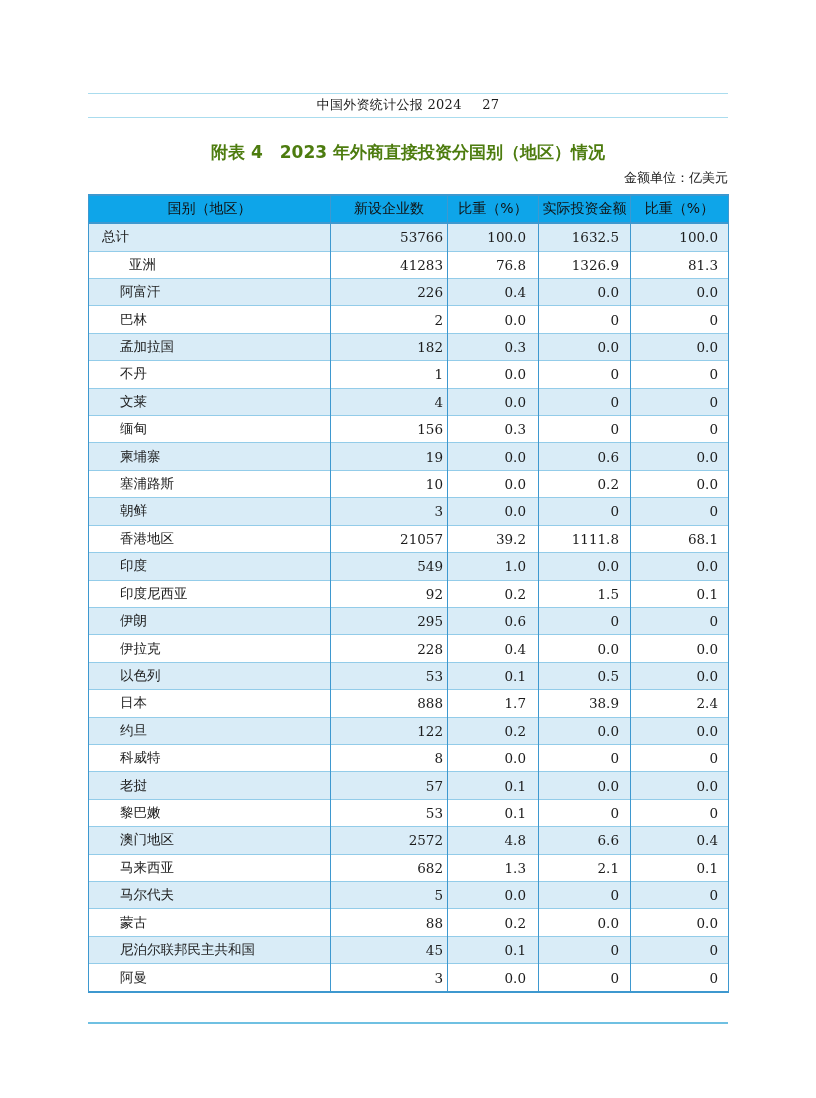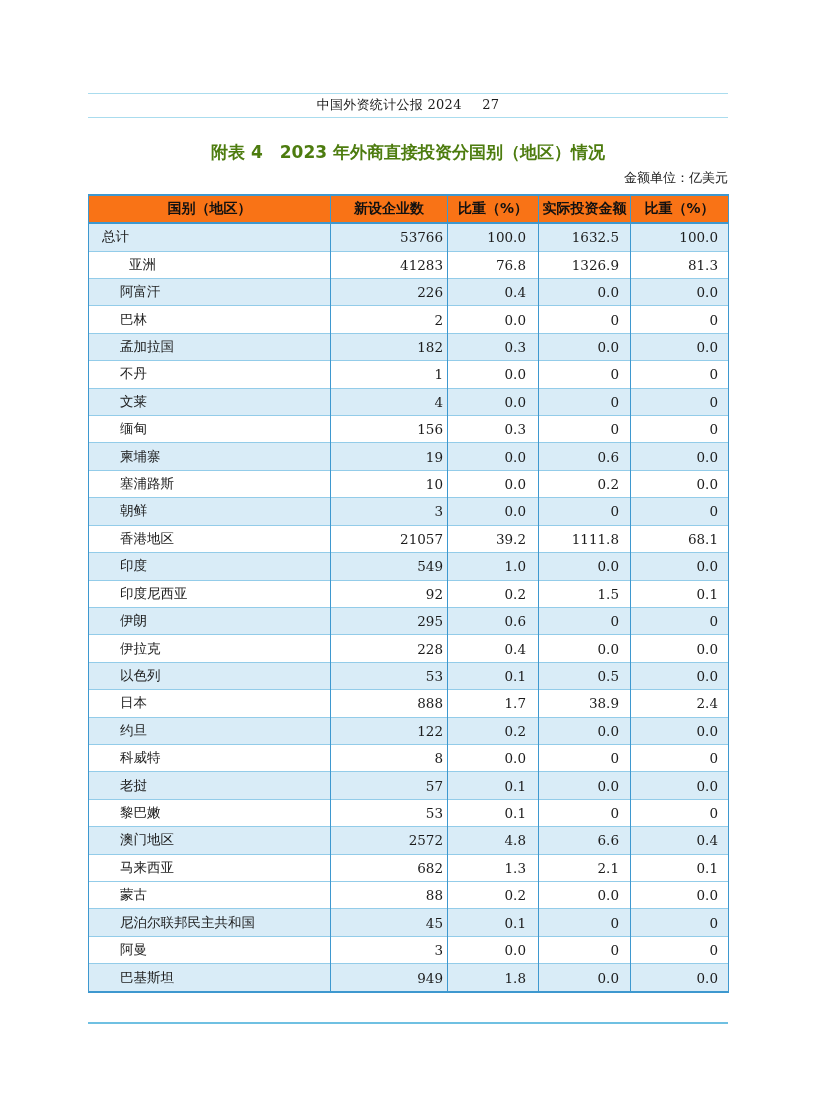--- a/index.html
+++ b/index.html
@@ -50,22 +50,22 @@
   }
   table.data-table th, table.data-table td {
     border-left: 1px solid var(--border-blue);
     border-right: 1px solid var(--border-blue);
     overflow: hidden; white-space: nowrap;
   }
   table.data-table { border-top: 2px solid var(--border-blue); border-bottom: 2px solid var(--border-blue); }
   thead tr { height: 28px; }
   thead th {
     font-family: "DejaVu Sans", "Liberation Sans", sans-serif;
-    font-weight: bold; font-size: 14px; color: #111;
-    text-align: center; background: #f97316;
+    font-weight: normal; font-size: 14px; color: #111;
+    text-align: center; background: #0ea5e9;
     border-bottom: 2px solid var(--border-blue);
   }
   tbody td { border-top: 1px solid var(--row-line); }
   tbody tr.shaded { background: var(--shade); }
   td.name { text-align: left; }
   td.name.indent-0 { padding-left: 13px; }
   td.name.indent-1 { padding-left: 40px; }
   td.name.indent-2 { padding-left: 31px; }
   td.num { text-align: right; }
   td.num:nth-child(2) { padding-right: 4px; }
@@ -273,20 +273,27 @@
           <td class="num">6.6</td>
           <td class="num">0.4</td>
         </tr>
         <tr>
           <td class="name indent-2">马来西亚</td>
           <td class="num">682</td>
           <td class="num">1.3</td>
           <td class="num">2.1</td>
           <td class="num">0.1</td>
         </tr>
+        <tr class="shaded">
+          <td class="name indent-2">马尔代夫</td>
+          <td class="num">5</td>
+          <td class="num">0.0</td>
+          <td class="num">0</td>
+          <td class="num">0</td>
+        </tr>
         <tr>
           <td class="name indent-2">蒙古</td>
           <td class="num">88</td>
           <td class="num">0.2</td>
           <td class="num">0.0</td>
           <td class="num">0.0</td>
         </tr>
         <tr class="shaded">
           <td class="name indent-2">尼泊尔联邦民主共和国</td>
           <td class="num">45</td>
@@ -294,25 +301,18 @@
           <td class="num">0</td>
           <td class="num">0</td>
         </tr>
         <tr>
           <td class="name indent-2">阿曼</td>
           <td class="num">3</td>
           <td class="num">0.0</td>
           <td class="num">0</td>
           <td class="num">0</td>
         </tr>
-        <tr class="shaded">
-          <td class="name indent-2">巴基斯坦</td>
-          <td class="num">949</td>
-          <td class="num">1.8</td>
-          <td class="num">0.0</td>
-          <td class="num">0.0</td>
-        </tr>
       </tbody>
   </table>
 
   <div class="footer-rule"></div>
 
 </div>
 
 </body></html>

